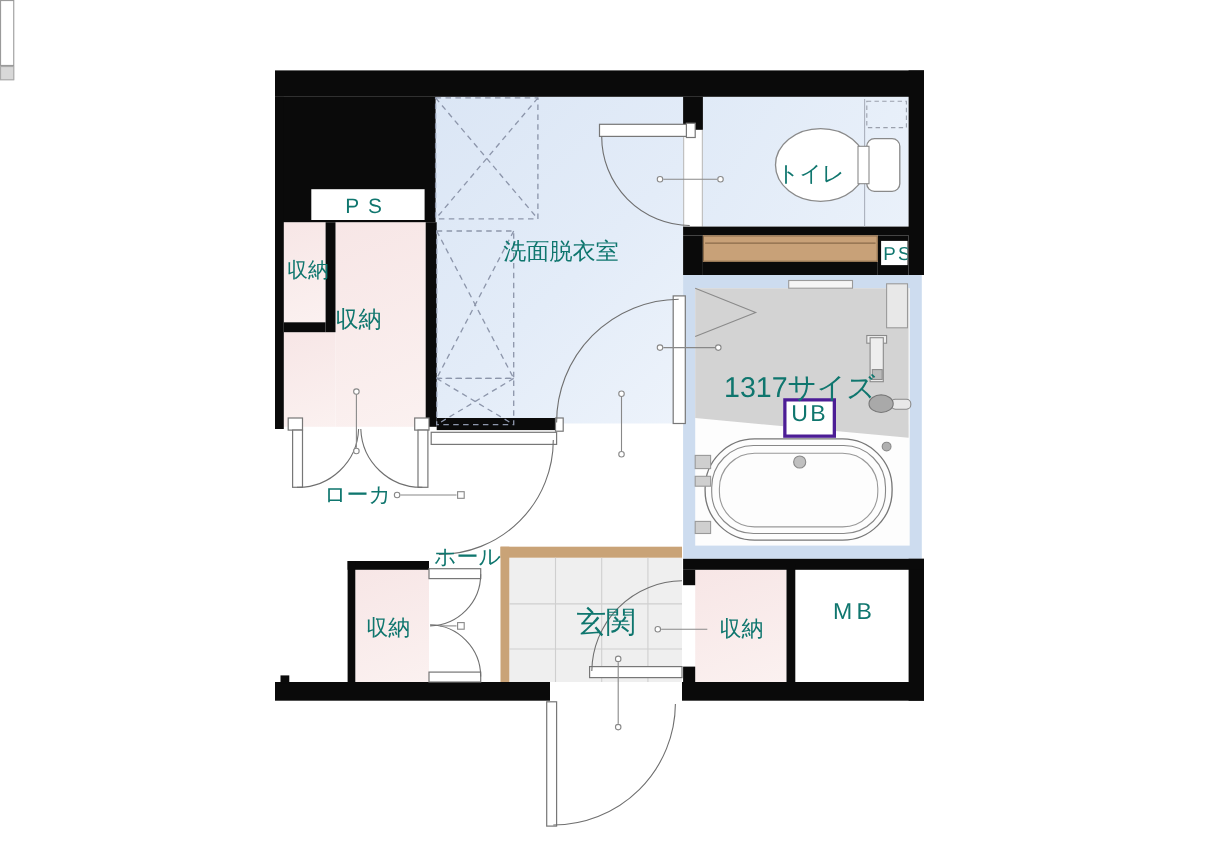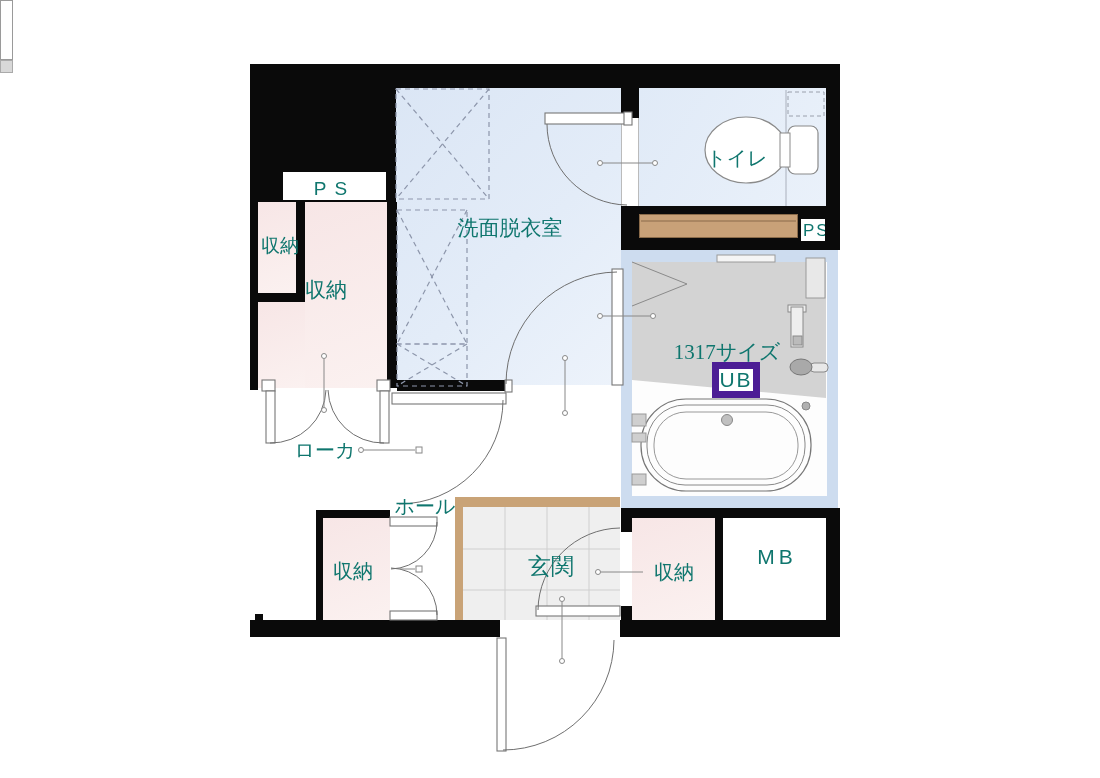--- a/index.html
+++ b/index.html
@@ -16,22 +16,22 @@
   .f-pink{background:linear-gradient(160deg,#f7e6e6 0%,#fbf1f0 100%);}
   .f-white{background:#ffffff;}
   .f-tile{background:#efefef;}
   .f-ubband{background:#cddcef;}
   .f-ubinner{background:#fdfdfd;}
   .f-shelf{background:#c8a178;border:1px solid #8a6b4a;box-sizing:border-box;}
   .f-step{background:#c9a377;}
   .jamb{background:#ffffff;border:1px solid #9a9a9a;box-sizing:border-box;}
   .grayjamb{background:#d8d8d8;border:1px solid #aaaaaa;box-sizing:border-box;}
   .psbox{background:#ffffff;display:flex;align-items:flex-end;justify-content:center;}
-  .ubbox{background:#ffffff;border:7px solid #4c1d95;box-sizing:border-box;
-         display:flex;align-items:center;justify-content:center;}
+  .ubbox{background:#ffffff;border:3px solid #4c1d95;box-sizing:border-box;
+         display:flex;justify-content:center;}
 </style>
 </head>
 <body>
 
 <div id="canvas">
 
   <div class="floor f-washroom" style="left:396px;top:88px;width:225px;height:297px;"></div>
   <div class="floor f-toilet" style="left:639px;top:88px;width:187px;height:118px;"></div>
   <div class="floor f-white" style="left:621px;top:118px;width:18px;height:88px;border-left:1px solid #bbbbbb;border-right:1px solid #bbbbbb;box-sizing:border-box;"></div>
   <div class="floor f-pink" style="left:258px;top:202px;width:38px;height:91px;"></div>
@@ -196,23 +196,23 @@
   </div>
   <div class="psbox abs" style="left:801px;top:219px;width:24px;height:22px;overflow:hidden;justify-content:flex-start;">
     <span class="label" style="position:static;transform:none;font-size:17px;letter-spacing:2px;padding-left:2px;">PS</span>
   </div>
   <div class="ubbox abs" style="left:712px;top:362px;width:48px;height:36px;">
     <span class="label" style="position:static;transform:none;font-size:21px;letter-spacing:2px;">UB</span>
   </div>
 
   <div class="label" style="left:510px;top:228px;font-size:21px;">洗面脱衣室</div>
   <div class="label" style="left:737px;top:158px;font-size:20px;">トイレ</div>
-  <div class="label" style="left:727px;top:352px;font-size:21px;font-family:Liberation Serif, serif;">1317サイズ</div>
+  <div class="label" style="left:727px;top:352px;font-size:26px;">1317サイズ</div>
   <div class="label" style="left:280px;top:246px;font-size:19px;">収納</div>
   <div class="label" style="left:326px;top:290px;font-size:21px;">収納</div>
   <div class="label" style="left:325px;top:450px;font-size:20px;font-family:Liberation Mono, monospace;">ローカ</div>
   <div class="label" style="left:425px;top:506px;font-size:20px;">ホール</div>
   <div class="label" style="left:353px;top:571px;font-size:20px;">収納</div>
-  <div class="label" style="left:551px;top:566px;font-size:23px;">玄関</div>
+  <div class="label" style="left:551px;top:566px;font-size:27px;">玄関</div>
   <div class="label" style="left:674px;top:572px;font-size:20px;">収納</div>
   <div class="label" style="left:777px;top:557px;font-size:21px;letter-spacing:4px;">MB</div>
 
 </div>
 
 </body></html>

